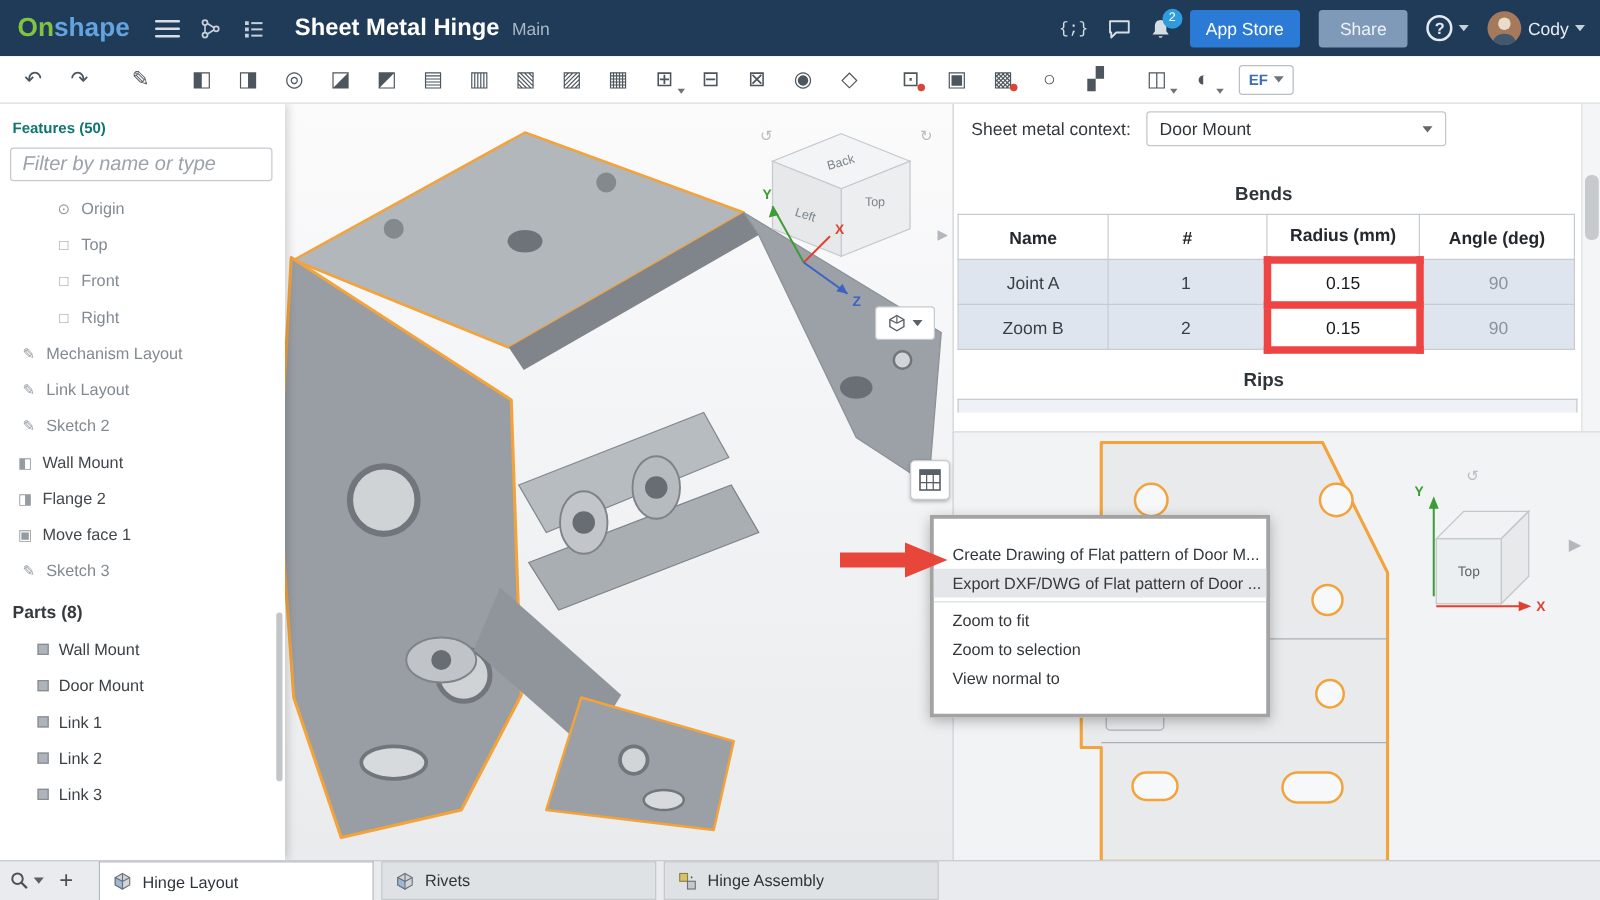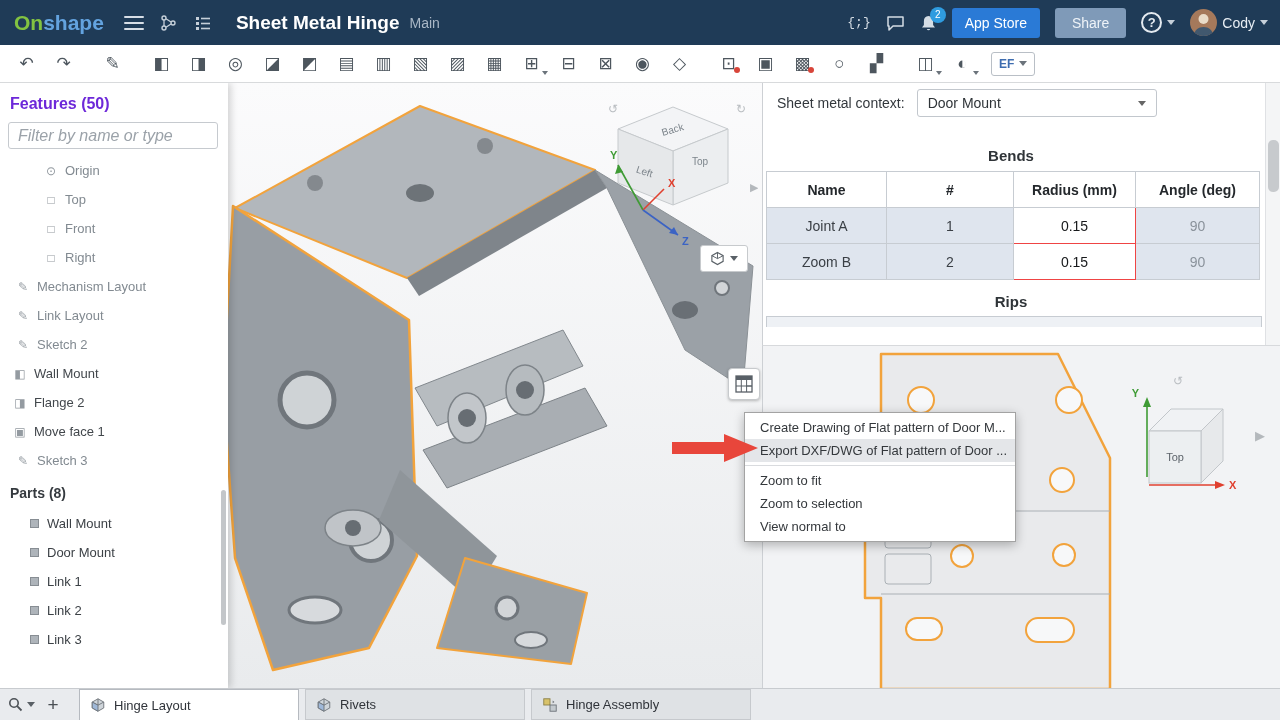--- a/index.html
+++ b/index.html
@@ -36,21 +36,21 @@
   .ef-btn{display:flex;align-items:center;gap:5px;border:1px solid #b9bfc6;border-radius:3px;padding:4px 7px;font-size:12px;font-weight:bold;color:#3e6db0;margin-left:10px;cursor:pointer;}
 
   
   .viewport{position:absolute;left:0;top:83px;width:1280px;height:605px;background:linear-gradient(#fbfbfc,#e9ebed);z-index:0;}
   .model-svg{position:absolute;left:165px;top:88px;z-index:1;}
   .vcube{position:absolute;left:598px;top:95px;z-index:2;}
   .viewopt{position:absolute;left:700px;top:245px;width:48px;height:27px;background:#fff;border:1px solid #c7cacd;border-radius:3px;display:flex;align-items:center;justify-content:center;gap:5px;z-index:3;cursor:pointer;}
 
   
   .features{position:absolute;left:0;top:83px;width:228px;height:605px;background:#fff;z-index:10;box-shadow:3px 0 7px rgba(0,0,0,.16);overflow:hidden;}
-  .f-header{font-size:16px;font-weight:700;color:#6d28d9;padding:12px 10px 9px;}
+  .f-header{font-size:12px;font-weight:700;color:#0f766e;padding:12px 10px 9px;}
   .f-filter{margin:0 8px;width:210px;height:27px;border:1px solid #c6cacf;border-radius:3px;font-size:16px;padding:0 9px;color:#333;font-family:"Liberation Sans",sans-serif;}
   .f-filter::placeholder{color:#9ba2a9;font-style:italic;}
   .tree{margin-top:7px;}
   .titem{height:29px;display:flex;align-items:center;font-size:13px;color:#42474c;gap:7px;cursor:pointer;}
   .titem.dim{color:#828a91;}
   .tri-down{width:0;height:0;border-left:4px solid transparent;border-right:4px solid transparent;border-top:5px solid #6b737b;}
   .tglyph{font-size:12px;color:#949ba1;width:14px;text-align:center;flex:none;}
   .parts-h{font-size:14px;font-weight:700;color:#353a3f;padding:10px 10px 8px;}
   .pitem{height:29px;display:flex;align-items:center;font-size:13px;color:#3c4146;padding-left:30px;gap:8px;cursor:pointer;}
   .psq{width:9px;height:9px;background:#aeb4ba;border:1px solid #878d93;flex:none;}
@@ -60,34 +60,34 @@
   .smpanel{position:absolute;left:762px;top:83px;width:518px;height:262px;background:#fff;border-left:1px solid #cdd0d4;z-index:5;}
   .ctx-row{display:flex;align-items:center;height:40px;padding-left:14px;font-size:14px;color:#33383d;}
   .ctx-dd{margin-left:12px;width:240px;height:28px;border:1px solid #c2c7cd;border-radius:3px;display:flex;align-items:center;padding:0 10px;font-size:14px;color:#2f3438;background:#fff;cursor:pointer;}
   .ctx-dd .caret{margin-left:auto;border-top-color:#666;}
   .sec-title{text-align:center;font-weight:700;font-size:15px;color:#2f3438;margin-top:24px;width:496px;}
   table.bends{border-collapse:collapse;margin:7px 18px 0 3px;width:493px;table-layout:fixed;}
   .bends th,.bends td{border:1px solid #c7ccd2;height:36px;text-align:center;font-size:14px;}
   .bends th{font-weight:700;color:#24282c;background:#fff;}
   td.shade{background:#dfe5ee;color:#3a3f45;}
   td.grayv{background:#dfe5ee;color:#8a929b;}
-  td.radius{background:#fff;color:#17191b;border:1px solid #ef4444;}
+  td.radius{background:#fff;color:#17191b;border:6px solid #ef4444;}
   .sliver{margin:6px 18px 0 3px;height:11px;border:1px solid #c7ccd2;border-bottom:none;background:#eef1f5;}
   .sb{position:absolute;right:0;top:0;width:15px;height:262px;background:#f4f5f6;border-left:1px solid #dfe1e4;}
   .sb-thumb{position:absolute;left:2px;top:57px;width:11px;height:52px;background:#c7cacd;border-radius:5px;cursor:pointer;}
 
   
   .flatarea{position:absolute;left:762px;top:345px;width:518px;height:343px;background:#f2f3f5;border-left:1px solid #cdd0d4;border-top:1px solid #d7d9dc;z-index:5;overflow:hidden;}
   .fchev{position:absolute;left:492px;top:82px;color:#b4b8bc;font-size:13px;}
 
   
   .tbl-btn{position:absolute;left:728px;top:368px;width:32px;height:32px;background:#fff;border:1px solid #c7cacd;border-radius:4px;z-index:6;display:flex;align-items:center;justify-content:center;box-shadow:0 1px 3px rgba(0,0,0,.25);cursor:pointer;}
 
   
-  .cmenu{position:absolute;left:744px;top:412px;width:272px;background:#fff;border:1px solid #a3a3a3;box-shadow:0 3px 10px rgba(0,0,0,.28);z-index:20;padding:3px 0;}
+  .cmenu{position:absolute;left:744px;top:412px;width:272px;background:#fff;border:3px solid #a3a3a3;box-shadow:0 3px 10px rgba(0,0,0,.28);z-index:20;padding:17px 0;}
   .mi{height:23px;display:flex;align-items:center;padding:0 15px;font-size:13px;color:#34383c;white-space:nowrap;overflow:hidden;cursor:pointer;}
   .mi.hl{background:#e4e6e9;}
   .msep{height:1px;background:#d9dbde;margin:3px 0;}
   .red-arrow{position:absolute;left:672px;top:432px;z-index:21;}
 
   
   .bottombar{position:absolute;left:0;top:688px;width:1280px;height:32px;background:#e9ebee;border-top:1px solid #c8cbcf;display:flex;align-items:center;z-index:40;padding-left:8px;gap:6px;}
   .bb-search{display:flex;align-items:center;gap:4px;color:#4d5257;cursor:pointer;}
   .bb-search .caret{border-top-color:#5a6066;}
   .bb-plus{width:24px;text-align:center;font-size:19px;color:#4a4f54;cursor:pointer;line-height:22px;}

